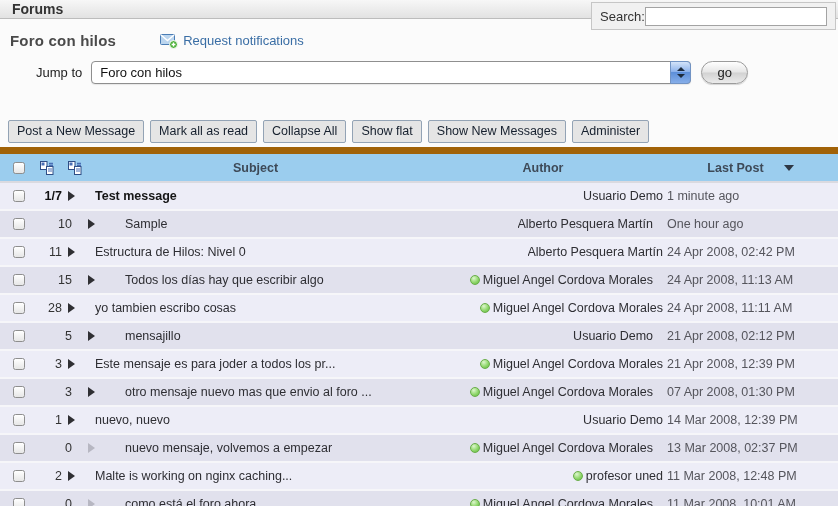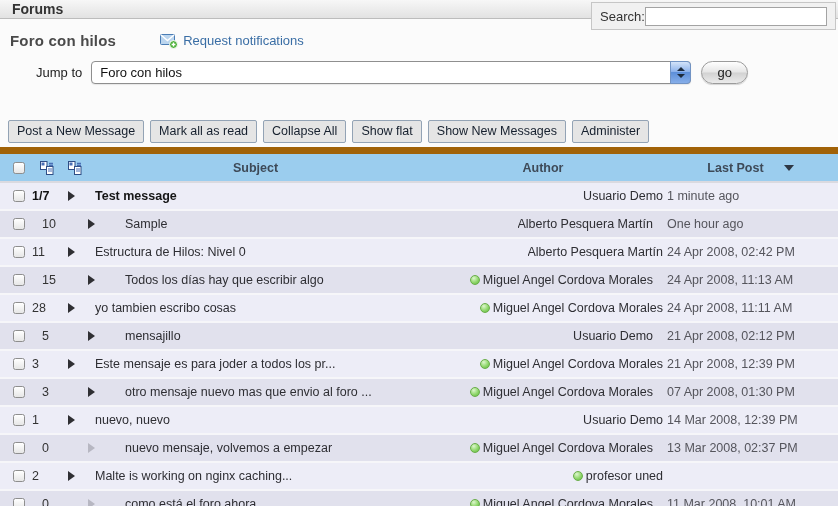--- a/index.html
+++ b/index.html
@@ -141,21 +141,21 @@
   .cell-center { text-align: center; }
   .th-last { display: flex; align-items: center; justify-content: center; gap: 20px; cursor: pointer; }
   .sort-arrow { width: 0; height: 0; border-left: 5px solid transparent; border-right: 5px solid transparent; border-top: 6px solid #2E3845; }
   .th-sort-icon { display: flex; justify-content: center; cursor: pointer; }
 
   .trow { height: 28px; border-top: 2px solid #F6F6F9; font-size: 12.5px; }
   .row-light { background: #EDEDF7; }
   .row-dark  { background: #E1E1ED; gap: 10px; }
   .trow:first-child { border-top: 2px solid #DADAE0; }
 
-  .count { text-align: left; color: #333; }
+  .count { text-align: right; color: #333; }
   .unread .count { font-weight: bold; color: #111; }
   .tri {
     width: 0; height: 0;
     border-top: 5px solid transparent;
     border-bottom: 5px solid transparent;
     border-left: 7px solid #2F2F33;
     margin-left: 6px;
     cursor: pointer;
   }
   .tri.disabled { border-left-color: #B7B7C2; cursor: default; }
@@ -384,20 +384,21 @@
 
   <div class="trow row-light">
     <input type="checkbox" class="cbx" style="">
     <span class="count">2</span>
     <span class="tri"></span>
     <span class="subject">Malte is working on nginx caching...</span>
     <span class="author-cell">
       <span class="dot"></span>
       <span class="author-name">profesor uned</span>
     </span>
+    <span class="last-post">11 Mar 2008, 12:48 PM</span>
   </div>
 
   <div class="trow row-dark">
     <input type="checkbox" class="cbx" style="">
     <span class="count">0</span>
     <span class="tri disabled"></span>
     <span class="subject">como está el foro ahora</span>
     <span class="author-cell">
       <span class="dot"></span>
       <span class="author-name">Miguel Angel Cordova Morales</span>

